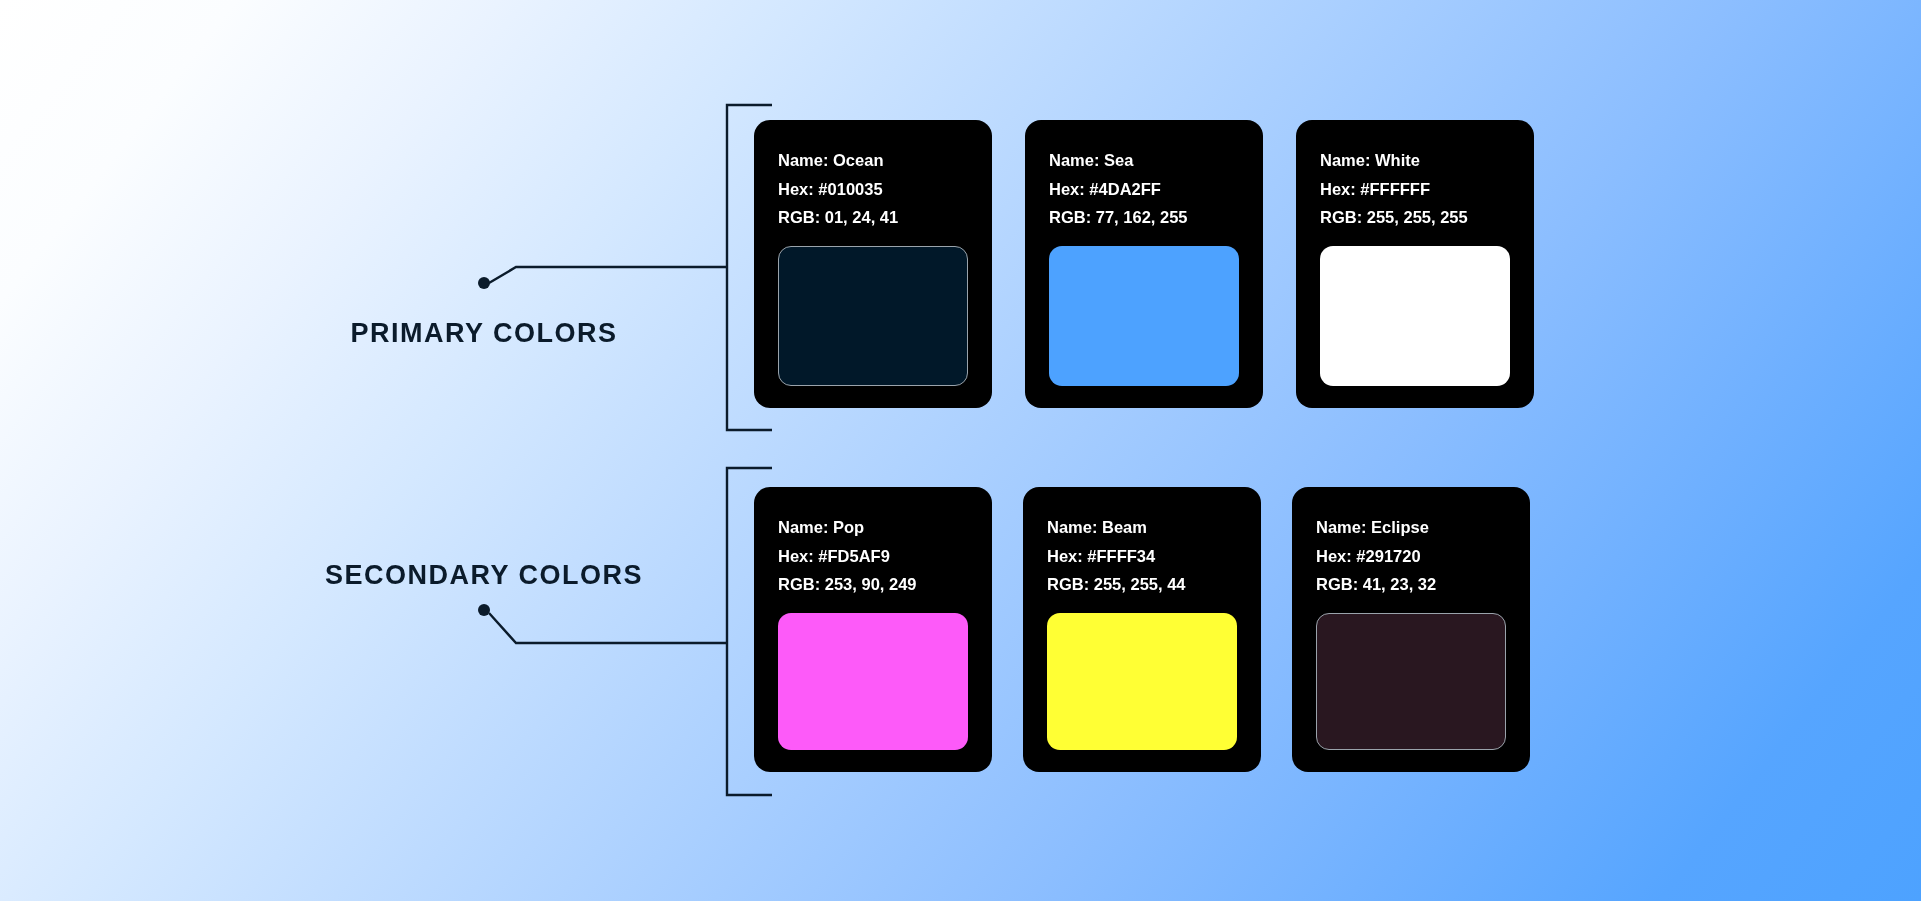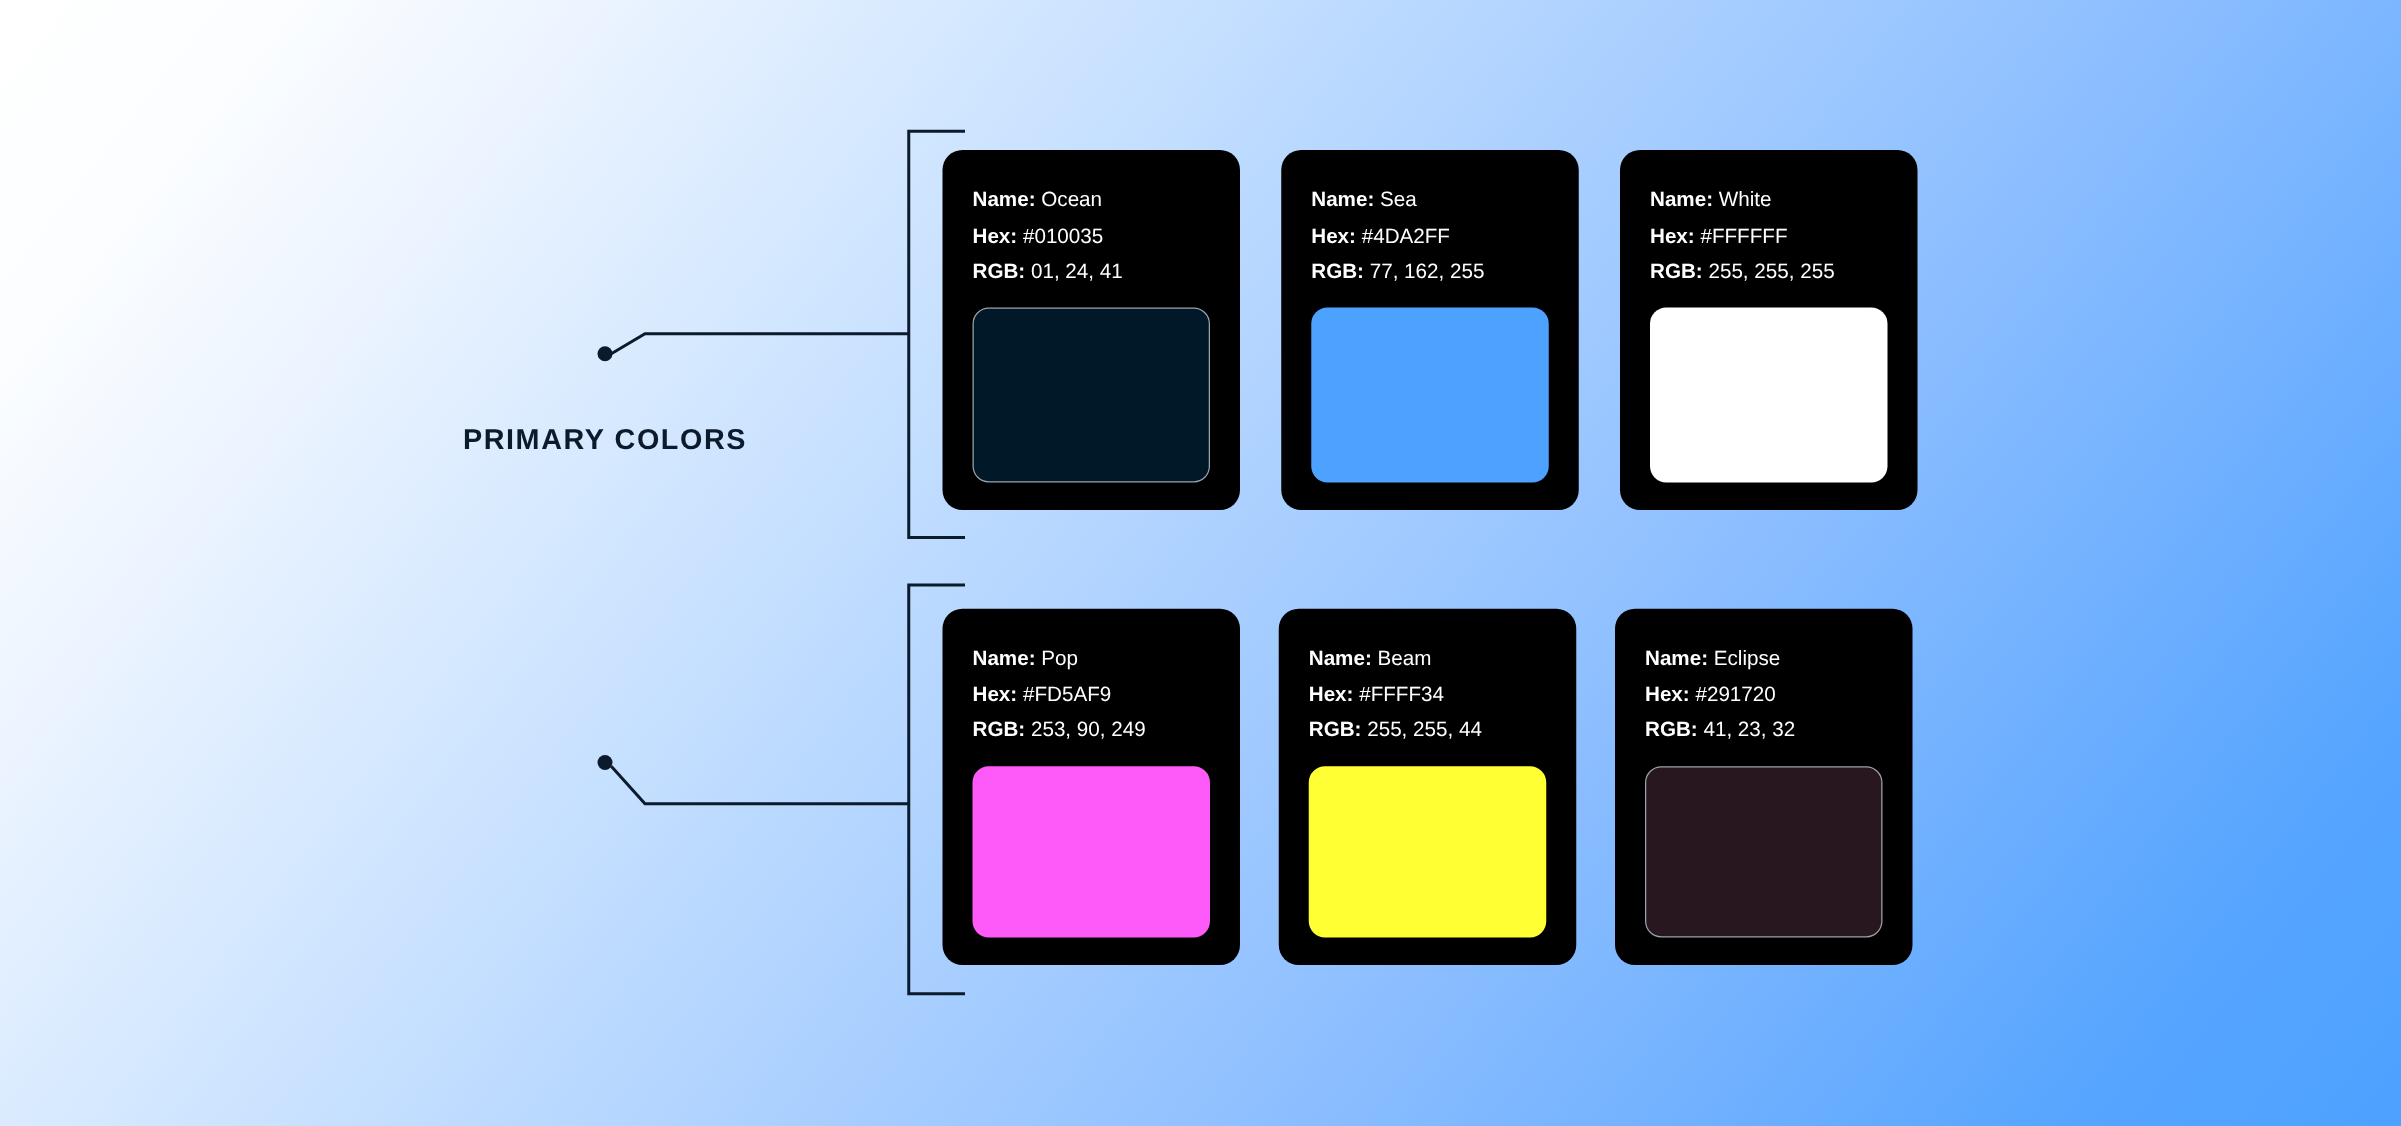--- a/index.html
+++ b/index.html
@@ -31,25 +31,24 @@
         #56a5ff 90%,
         #4DA2FF 100%);
     overflow: hidden;
   }
 
   
   .group-label {
     position: absolute;
     color: #0b1b2b;
     font-weight: bold;
-    font-size: 23px;
+    font-size: 27px;
     letter-spacing: 0.055em;
     white-space: nowrap;
     transform: translateX(-50%);
-    margin-top: 20px;
   }
   #label-primary   { left: 484px; top: 318px; }
   #label-secondary { left: 484px; top: 560px; }
 
   
   .connectors {
     position: absolute;
     left: 0;
     top: 0;
     width: 1921px;
@@ -78,21 +77,21 @@
   }
   #row-secondary .card { height: 285px; }
 
   .card-line {
     color: #ffffff;
     font-size: 16.5px;
     line-height: 28.5px;
     white-space: nowrap;
   }
   .card-line .k { font-weight: bold; }
-  .card-line .v { font-weight: normal; }
+  .card-line .v { font-weight: bold; }
 
   .swatch {
     margin-top: 14px;
     flex: 1 1 auto;
     border-radius: 13px;
   }
   .swatch.bordered {
     border: 1px solid #9aa3ab;
   }
 </style>
@@ -109,20 +108,21 @@
     <circle cx="484" cy="283" r="6" fill="#0B1B2B"></circle>
 
     <path fill="none" stroke="#0B1B2B" stroke-width="2.4" d="M 772 468 L 727 468 L 727 795 L 772 795"></path>
 
     <path fill="none" stroke="#0B1B2B" stroke-width="2.4" d="M 727 643 L 516 643 L 489 613"></path>
     <circle cx="484" cy="610" r="6" fill="#0B1B2B"></circle>
   </svg>
 
   <div class="group-label" id="label-primary">PRIMARY COLORS</div>
 
+  <div class="group-label" id="label-secondary">SECONDARY COLORS</div>
 
   <div class="row" id="row-primary">
 
     <div class="card">
       <div class="card-line">
         <span class="k">Name:</span>
         <span class="v">Ocean</span>
       </div>
       <div class="card-line">
         <span class="k">Hex:</span>

